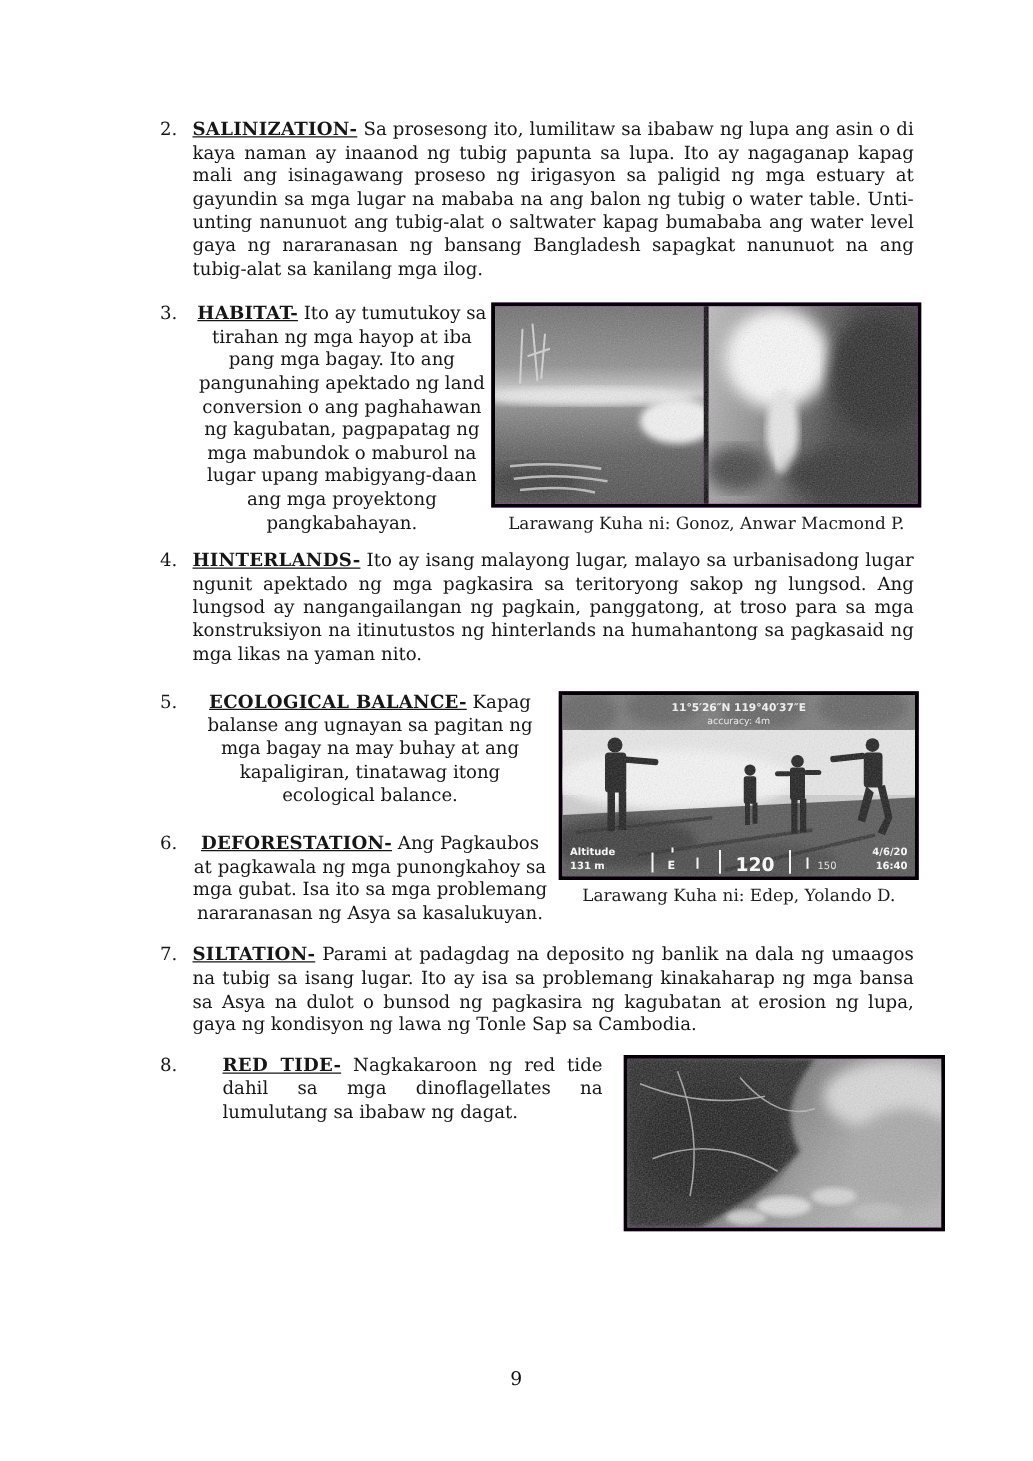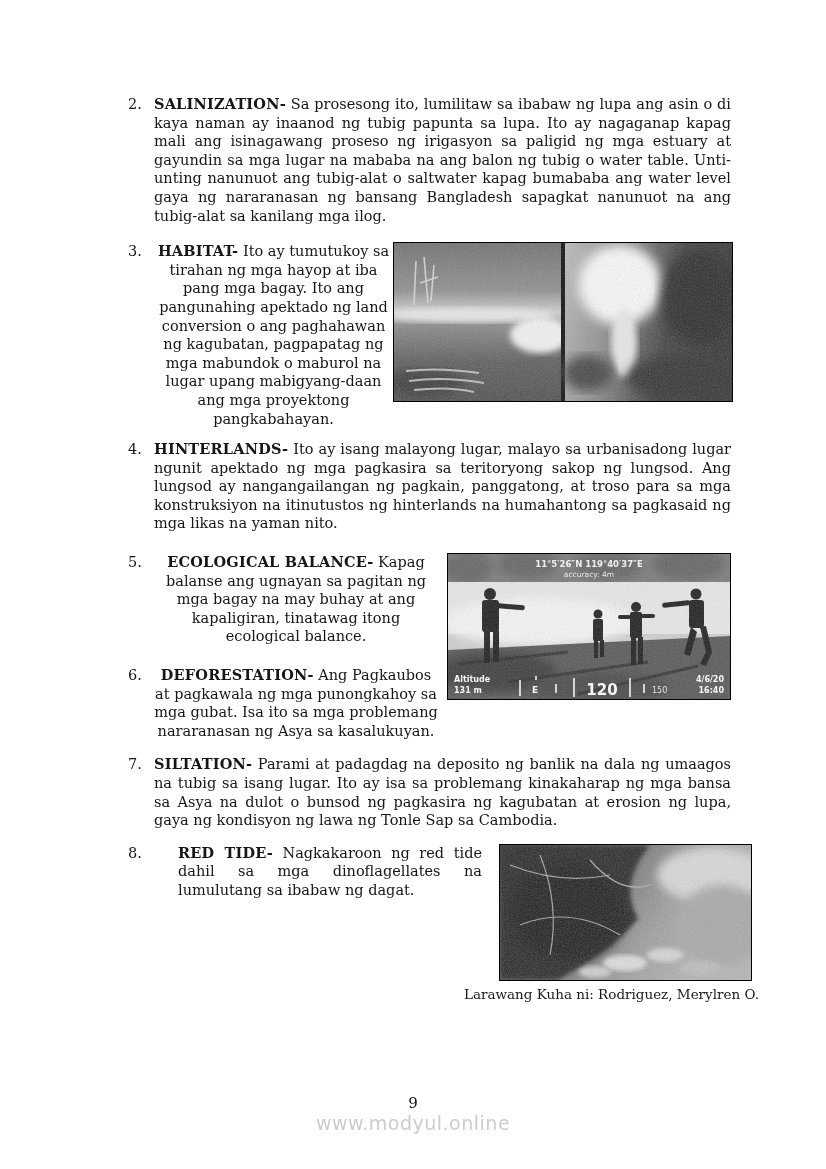--- a/index.html
+++ b/index.html
@@ -11,39 +11,39 @@
     padding:95px 95px 0 128px;
     font-family:"DejaVu Serif","Liberation Serif",serif;
     color:#161616;
     font-size:14.5px;
     line-height:18.6px;
   }
   .item{display:flex;align-items:flex-start;}
   .num{flex:0 0 26px;text-align:left;}
   .body{margin:0;text-align:center;}
   .justify{text-align:justify;}
-  .term{font-weight:700;letter-spacing:0.2px;}
+  .term{font-weight:700;letter-spacing:0.2px;text-decoration:underline;}
   .row{display:flex;align-items:flex-start;}
   .m-after-2{margin-bottom:17px;}
   .m-after-row1{margin-bottom:12px;}
   .m-after-4{margin-bottom:20px;}
   .m-after-row2{margin-bottom:15px;}
   .m-after-7{margin-bottom:14px;}
   .m-after-5{margin-bottom:20px;}
   .textcol-3{flex:0 0 265px;}
   .textcol-56{flex:0 0 310px;}
   .textcol-8{flex:0 0 330px;}
   .textcol-3 .body{width:239px;}
   .textcol-56 .body{width:284px;}
   .textcol-8 .body{width:304px;text-align:justify;margin-left:24px;}
   figure{margin:0;}
   .fig1{margin-left:0;}
   .fig2{margin-left:9px;}
   .fig3{margin-left:17px;}
-  .photo{border:1px solid #000000;line-height:0;background:#d946ef;}
+  .photo{border:3px solid #000000;line-height:0;background:#d946ef;}
   .caption{
     font-size:13.5px;line-height:17px;margin-top:5px;
     text-align:center;white-space:nowrap;color:#1a1a1a;
   }
   .fig3 .caption{margin-left:-38px;margin-right:-10px;}
   .page-number{
     position:absolute;top:1094px;left:0;width:100%;
     text-align:center;font-size:15px;color:#111;
   }
   .watermark{
@@ -116,20 +116,21 @@
           <rect x="167" width="4" height="158" fill="#0a0a0a"></rect>
           <rect x="171" width="167" height="158" fill="url(#p1r)"></rect>
           <ellipse cx="226" cy="42" rx="42" ry="40" fill="#fbfbfb" filter="url(#p1b6)"></ellipse>
           <ellipse cx="230" cy="100" rx="13" ry="34" fill="#e9e9e9" filter="url(#p1b3)"></ellipse>
           <ellipse cx="306" cy="55" rx="38" ry="48" fill="#2c2c2c" filter="url(#p1b6)"></ellipse>
           <ellipse cx="288" cy="135" rx="55" ry="22" fill="#303030" filter="url(#p1b6)"></ellipse>
           <ellipse cx="194" cy="130" rx="25" ry="18" fill="#454545" filter="url(#p1b6)"></ellipse>
           <rect width="338" height="158" filter="url(#p1n)" opacity="0.33"></rect>
         </svg>
       </div>
+      <figcaption class="caption">Larawang Kuha ni: Gonoz, Anwar Macmond P.</figcaption>
     </figure>
   </div>
 
   <div class="item m-after-4">
     <span class="num">4.</span>
     <p class="body justify"><b class="term">HINTERLANDS-</b><span> Ito ay isang malayong lugar, malayo sa urbanisadong lugar ngunit apektado ng mga pagkasira sa teritoryong sakop ng lungsod. Ang lungsod ay nangangailangan ng pagkain, panggatong, at troso para sa mga konstruksiyon na itinutustos ng hinterlands na humahantong sa pagkasaid ng mga likas na yaman nito.</span></p>
   </div>
 
   <div class="row m-after-row2">
     <div class="textcol-56">
@@ -212,20 +213,21 @@
             <text x="6" y="139" font-size="8" font-weight="bold">131 m</text>
             <text x="84" y="139" font-size="9" font-weight="bold">E</text>
             <text x="154" y="141" font-size="15" font-weight="bold" text-anchor="middle">120</text>
             <text x="204" y="139" font-size="8" fill="#e8e8e8">150</text>
             <text x="276" y="128" font-size="8" font-weight="bold" text-anchor="end">4/6/20</text>
             <text x="276" y="139" font-size="8" font-weight="bold" text-anchor="end">16:40</text>
           </g>
           <rect width="282" height="145" filter="url(#p2n)" opacity="0.28"></rect>
         </svg>
       </div>
+      <figcaption class="caption">Larawang Kuha ni: Edep, Yolando D.</figcaption>
     </figure>
   </div>
 
   <div class="item m-after-7">
     <span class="num">7.</span>
     <p class="body justify"><b class="term">SILTATION-</b><span> Parami at padagdag na deposito ng banlik na dala ng umaagos na tubig sa isang lugar. Ito ay isa sa problemang kinakaharap ng mga bansa sa Asya na dulot o bunsod ng pagkasira ng kagubatan at erosion ng lupa, gaya ng kondisyon ng lawa ng Tonle Sap sa Cambodia.</span></p>
   </div>
 
   <div class="row">
     <div class="item textcol-8">
@@ -264,20 +266,18 @@
           </g>
           <ellipse cx="212" cy="30" rx="55" ry="28" fill="#d9d9d9" filter="url(#p3b5)"></ellipse>
           <ellipse cx="222" cy="80" rx="45" ry="40" fill="#a8a8a8" filter="url(#p3b5)"></ellipse>
           <ellipse cx="125" cy="118" rx="22" ry="8" fill="#dedede" filter="url(#p3b2)"></ellipse>
           <ellipse cx="165" cy="110" rx="18" ry="7" fill="#d6d6d6" filter="url(#p3b2)"></ellipse>
           <ellipse cx="95" cy="127" rx="16" ry="6" fill="#cfcfcf" filter="url(#p3b2)"></ellipse>
           <ellipse cx="200" cy="123" rx="20" ry="7" fill="#bdbdbd" filter="url(#p3b2)"></ellipse>
           <rect width="251" height="135" filter="url(#p3n)" opacity="0.36"></rect>
         </svg>
       </div>
-      <figcaption class="caption">Larawang Kuha ni: Rodriguez, Merylren O.</figcaption>
     </figure>
   </div>
 
   <div class="page-number">9</div>
-  <div class="watermark">www.modyul.online</div>
 
 </div>
 
 </body></html>

